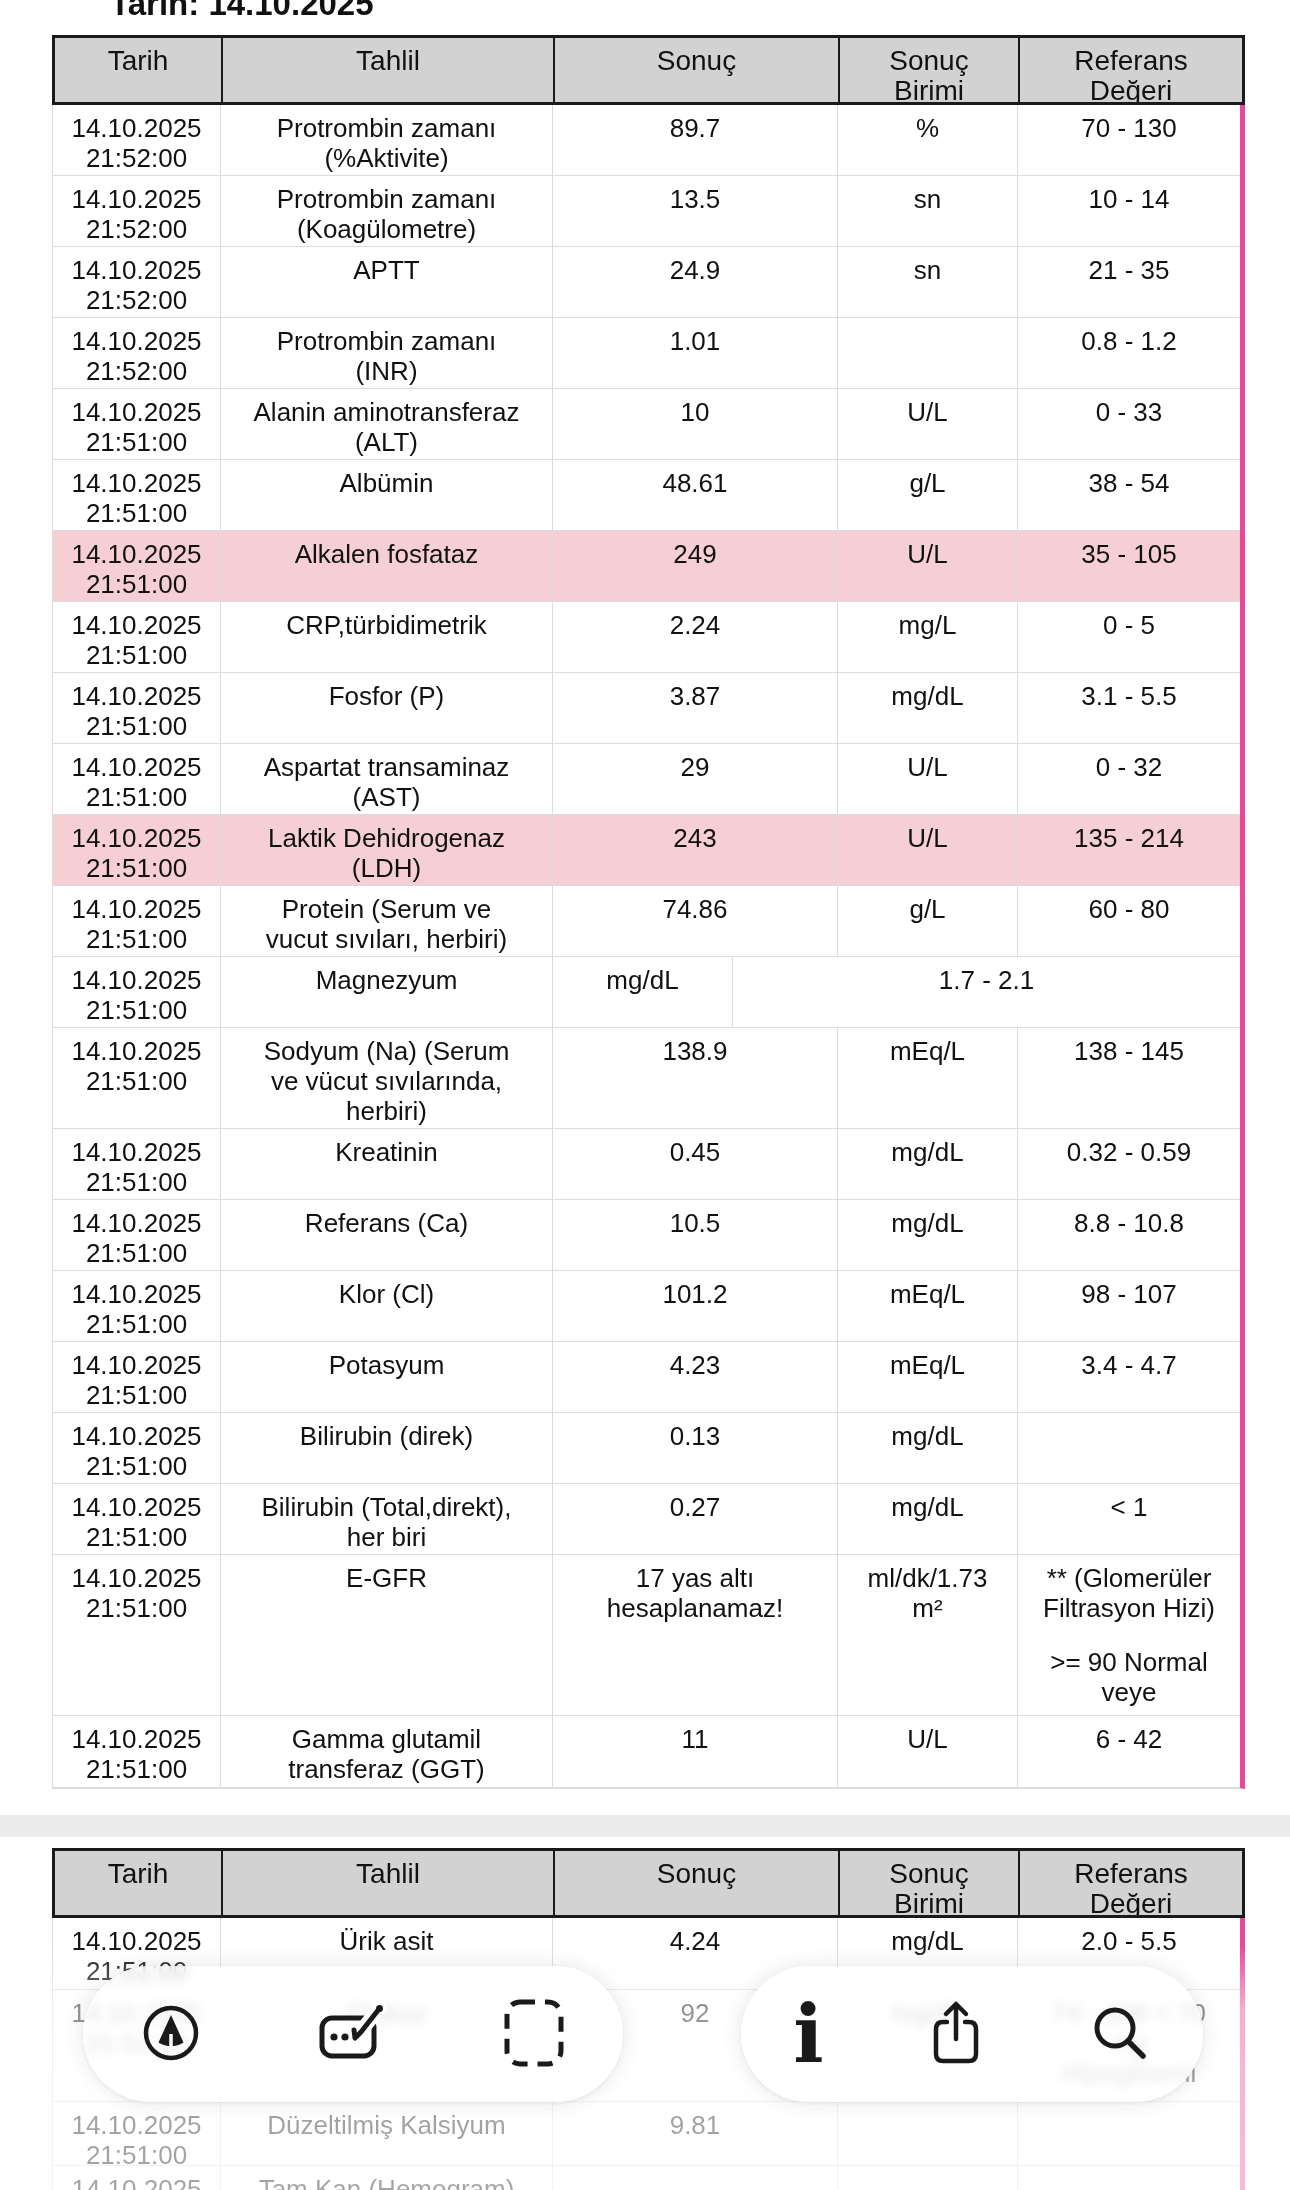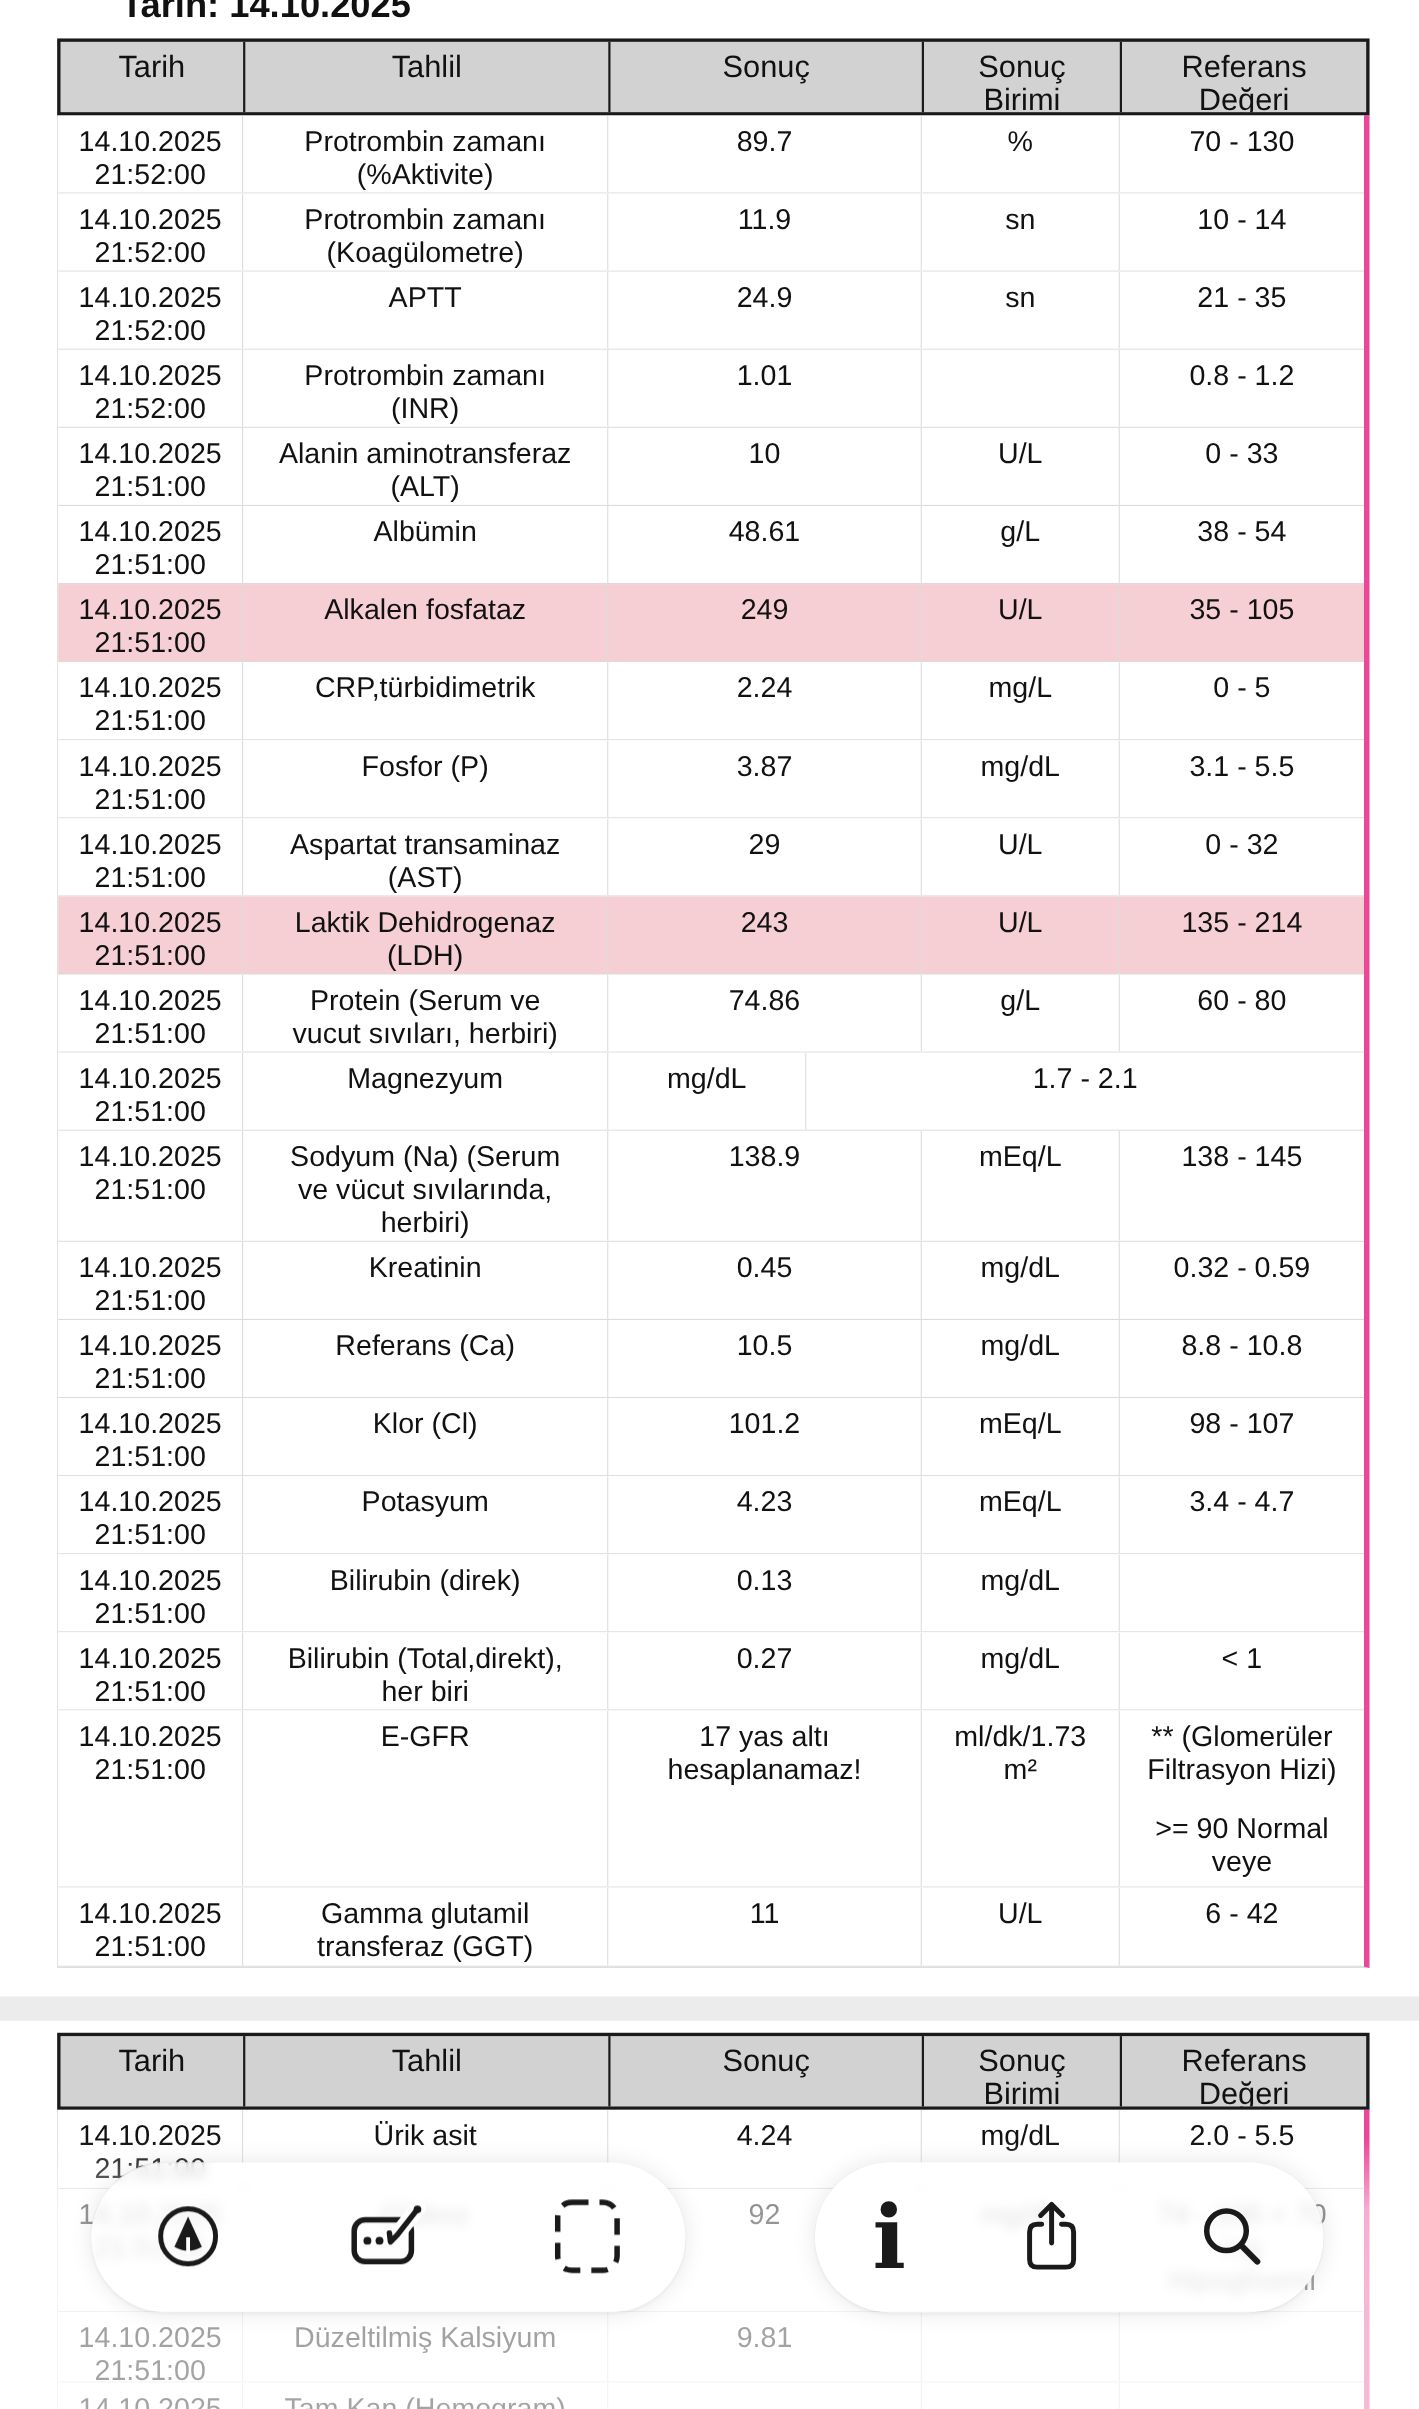--- a/index.html
+++ b/index.html
@@ -93,21 +93,21 @@
 (%Aktivite)</div>
           <div class="td c2">89.7</div>
           <div class="td c3">%</div>
           <div class="td c4">70 - 130</div>
         </div>
         <div class="tr" style="height: 71px;">
           <div class="td c0">14.10.2025
 21:52:00</div>
           <div class="td c1">Protrombin zamanı
 (Koagülometre)</div>
-          <div class="td c2">11.9</div>
+          <div class="td c2">13.5</div>
           <div class="td c3">sn</div>
           <div class="td c4">10 - 14</div>
         </div>
         <div class="tr" style="height: 71px;">
           <div class="td c0">14.10.2025
 21:52:00</div>
           <div class="td c1">APTT</div>
           <div class="td c2">24.9</div>
           <div class="td c3">sn</div>
           <div class="td c4">21 - 35</div>

